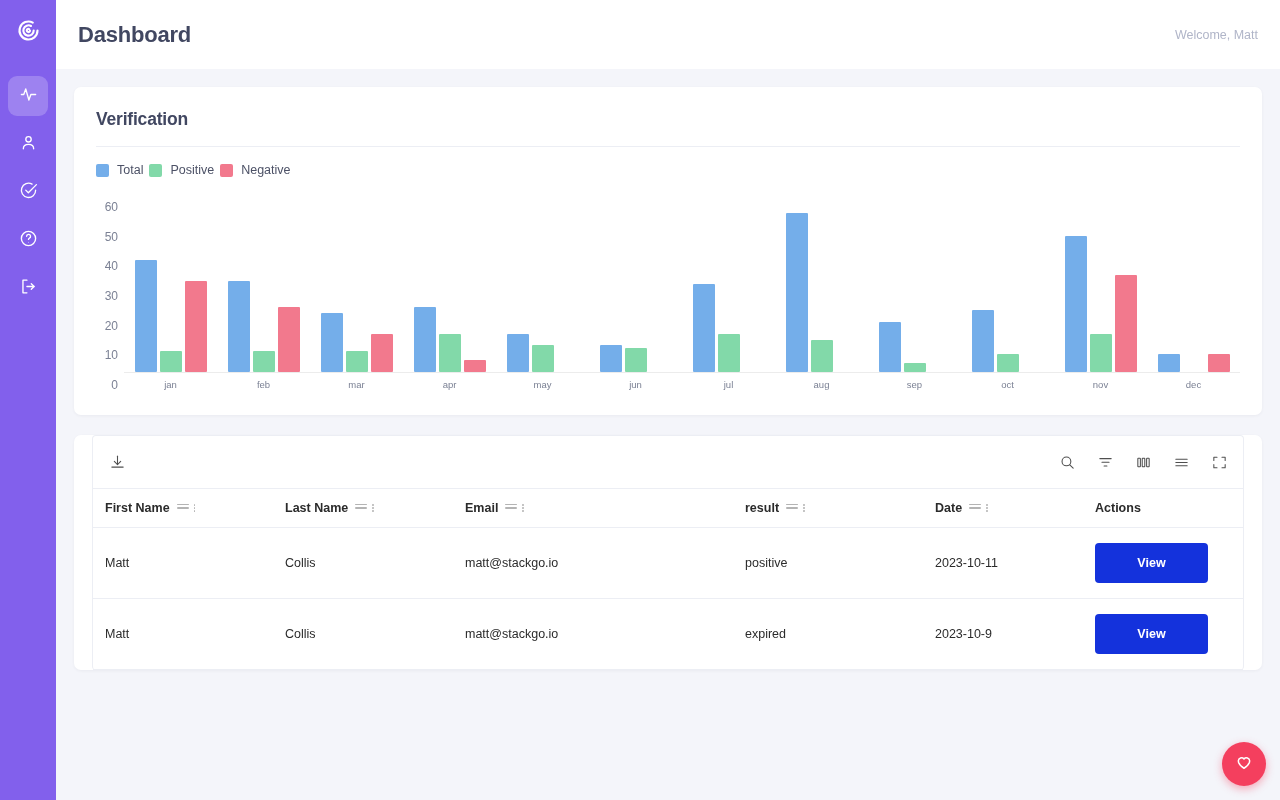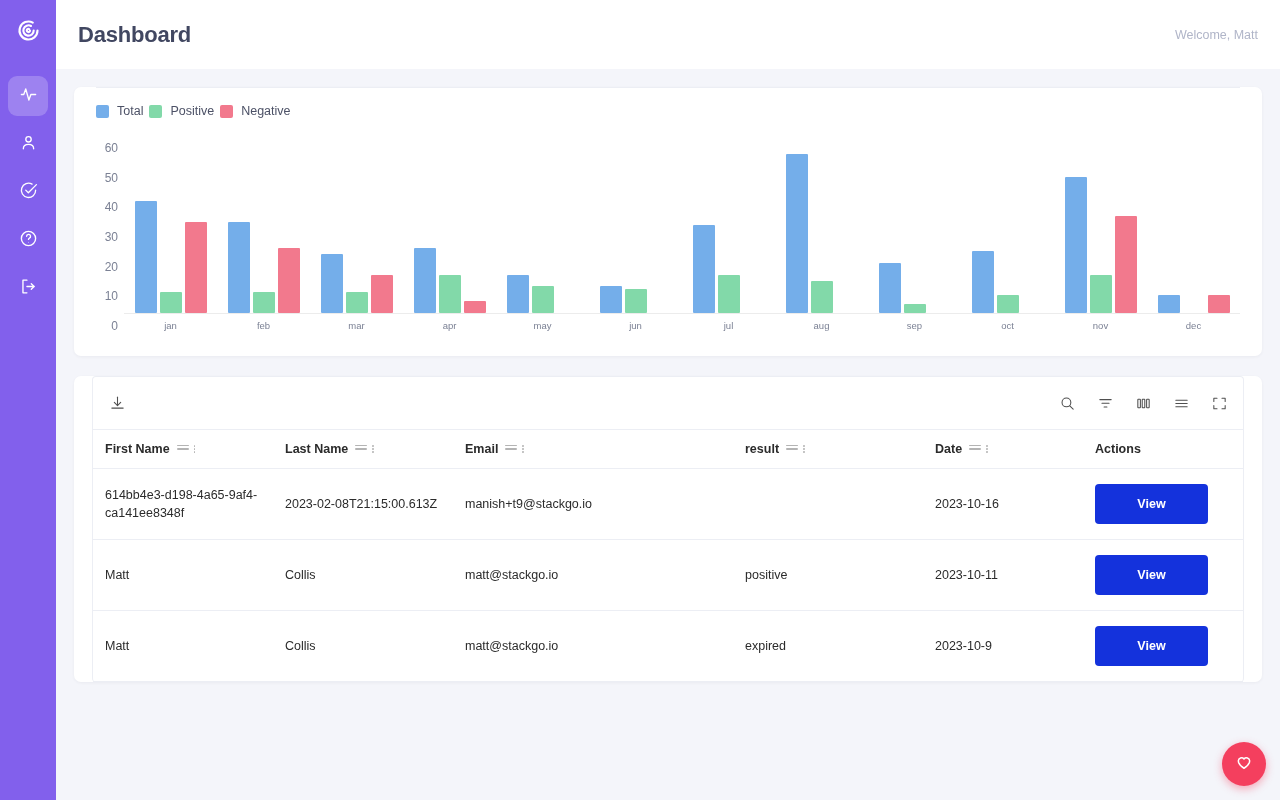--- a/index.html
+++ b/index.html
@@ -202,20 +202,21 @@
   <div class="main">
 
     <header class="topbar">
       <div class="page-title">Dashboard</div>
       <div class="welcome">Welcome, Matt</div>
     </header>
 
     <div class="content">
 
       <section class="card">
+        <div class="card-title">Verification</div>
         <div class="card-sep"></div>
 
         <div class="legend" id="legend">
             <div class="legend-item">
               <span class="legend-swatch" style="background: rgb(116, 174, 234);"></span>
               <span class="legend-label">Total</span>
             </div>
             <div class="legend-item">
               <span class="legend-swatch" style="background: rgb(130, 217, 169);"></span>
               <span class="legend-label">Positive</span>
@@ -458,28 +459,20 @@
                     </div>
                   </th>
                   <th>
                     <div class="th-inner">
                       <span>Actions</span>
                     </div>
                   </th>
                 </tr>
               </thead>
             <tbody id="tbody">
-                <tr>
-                  <td>614bb4e3-d198-4a65-9af4-ca141ee8348f</td>
-                  <td>2023-02-08T21:15:00.613Z</td>
-                  <td>manish+t9@stackgo.io</td>
-                  <td></td>
-                  <td>2023-10-16</td>
-                  <td><button class="view-btn">View</button></td>
-                </tr>
                 <tr>
                   <td>Matt</td>
                   <td>Collis</td>
                   <td>matt@stackgo.io</td>
                   <td>positive</td>
                   <td>2023-10-11</td>
                   <td><button class="view-btn">View</button></td>
                 </tr>
                 <tr>
                   <td>Matt</td>

